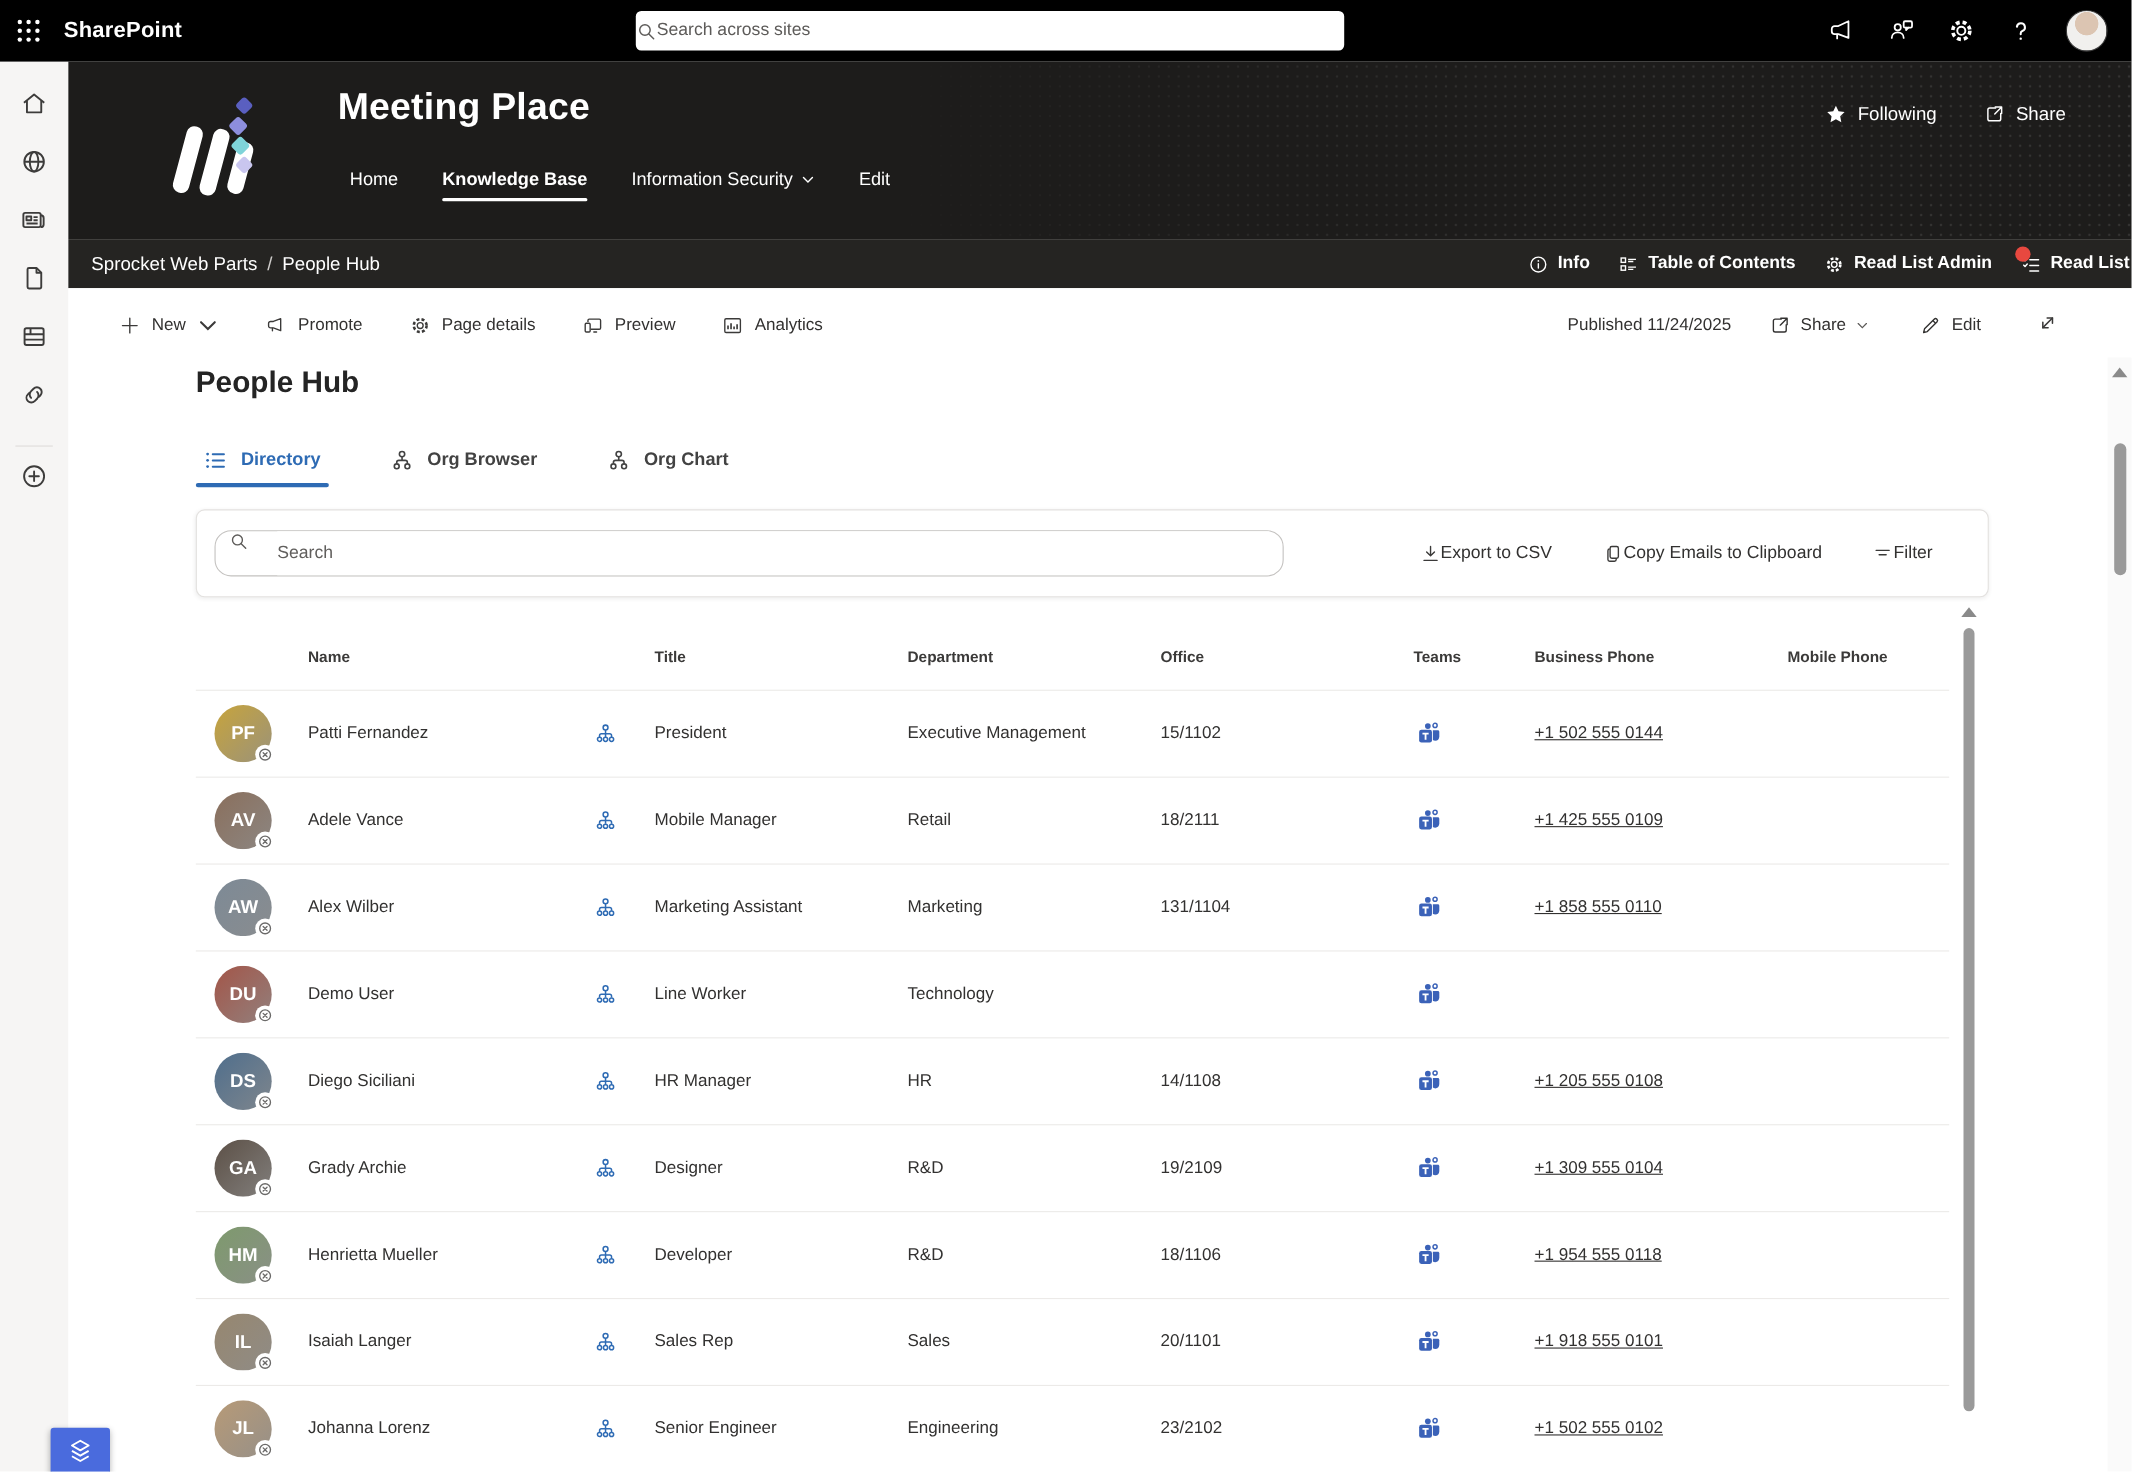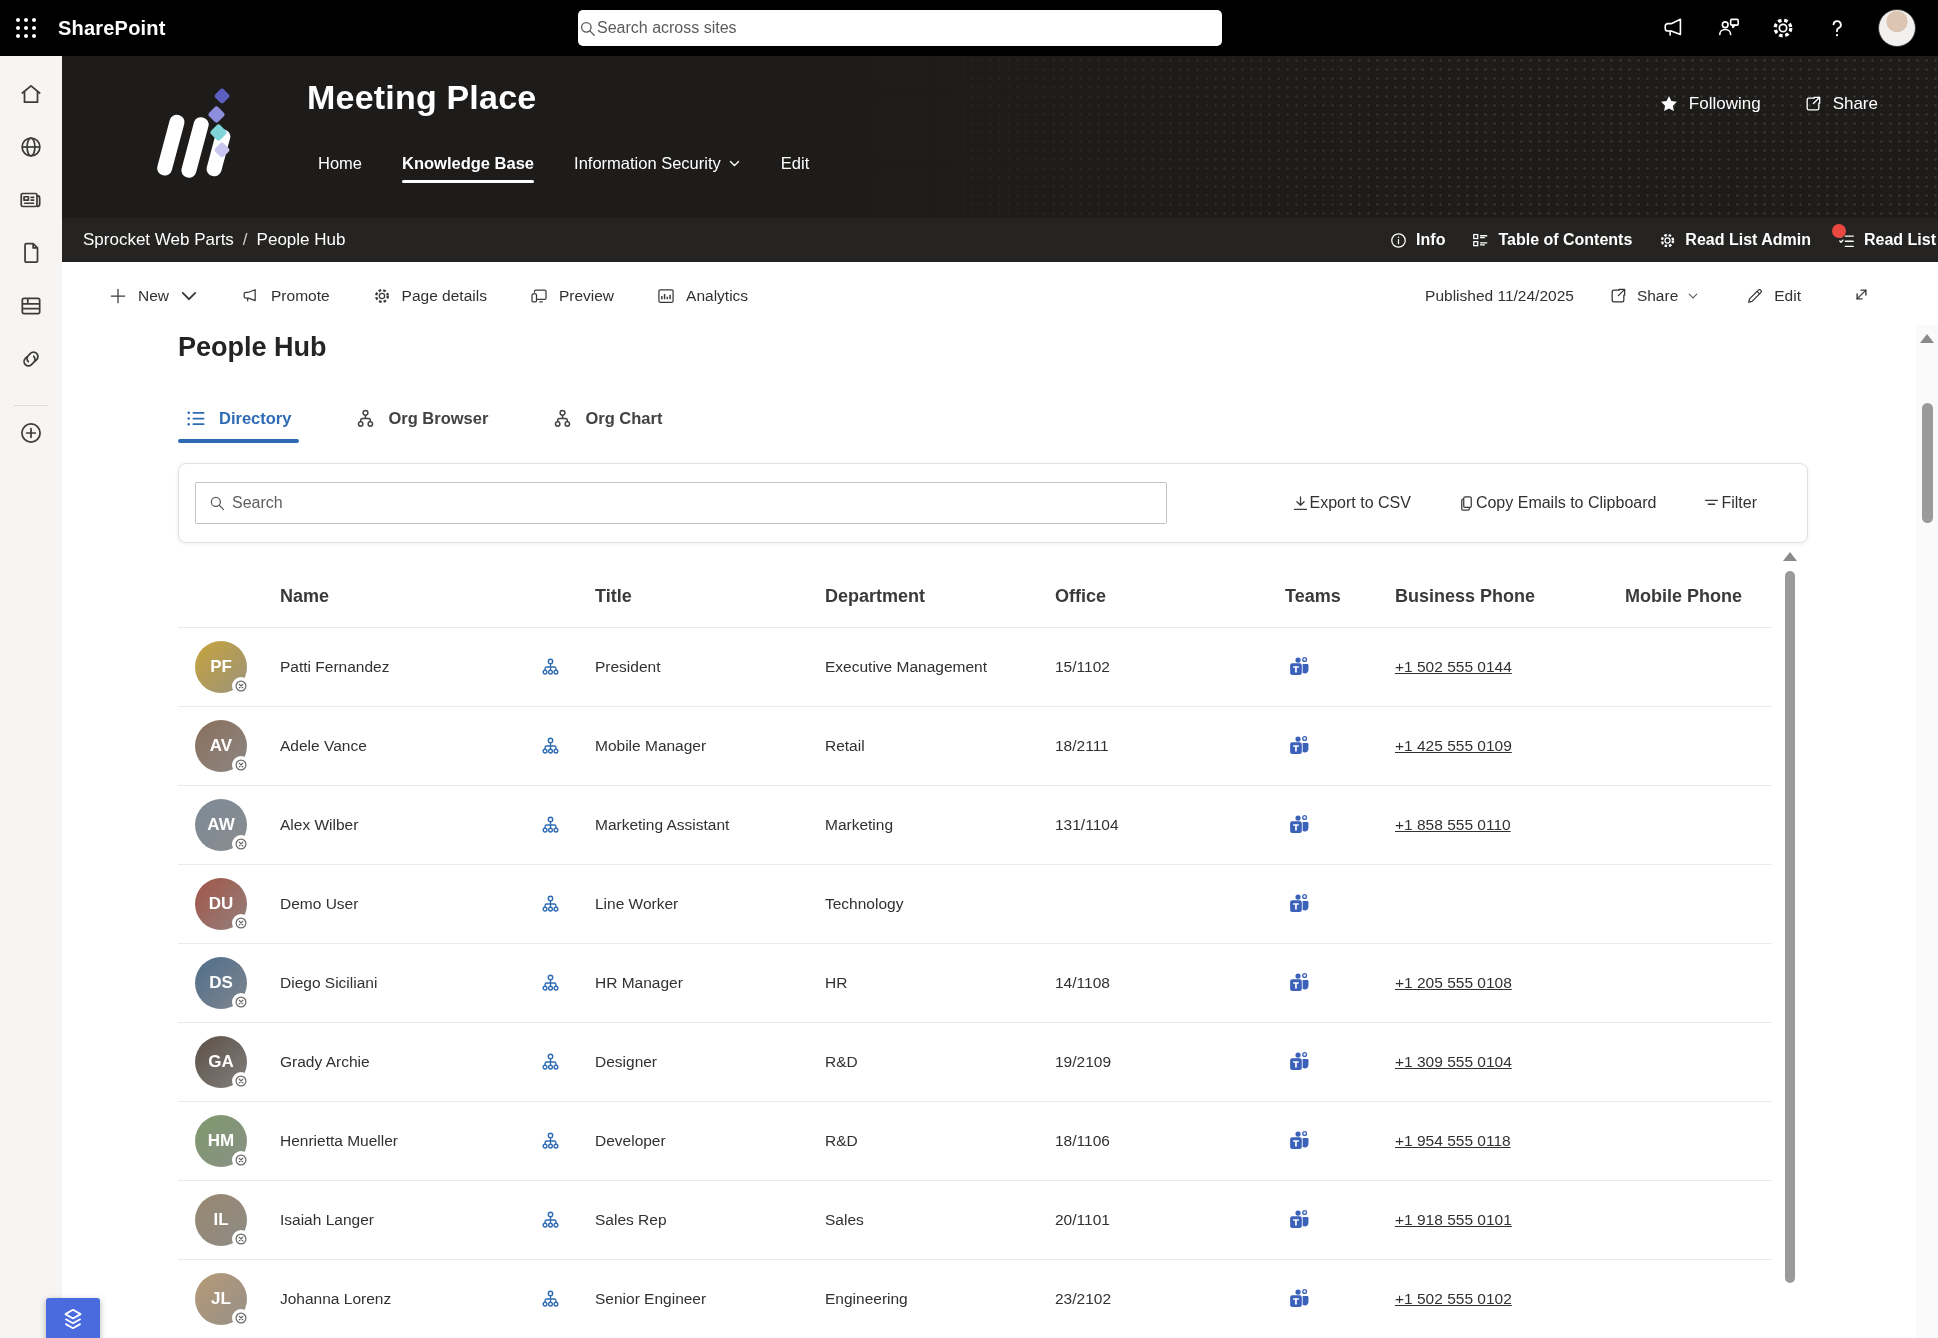--- a/index.html
+++ b/index.html
@@ -70,33 +70,33 @@
   
   .page-title { position:absolute; left:178px; top:332px; font-size:27px; font-weight:700; color:#242424; }
   .tabs { position:absolute; left:178px; top:402px; display:flex; gap:48px; }
   .tab { display:flex; align-items:center; gap:12px; font-size:16.5px; font-weight:700; color:#424242; padding:6px 8px 14px 8px; position:relative; cursor:pointer; }
   .tab svg { width:21px; height:21px; }
   .tab.active { color:var(--accent); }
   .tab.active svg { color:var(--accent); }
   .tab.active::after { content:""; position:absolute; left:0; right:0; bottom:0; height:4px; border-radius:2px; background:var(--accent); }
 
   .searchcard { position:absolute; left:178px; top:463px; width:1630px; height:80px; background:#fff; border:1px solid #e3e1df; border-radius:8px; box-shadow:0 1px 4px rgba(0,0,0,.07); display:flex; align-items:center; }
-  .dir-search { margin-left:16px; width:972px; height:42px; border:1px solid #c4c2c0; border-radius:2px; display:flex; align-items:center; padding:0 12px; gap:6px; }
+  .dir-search { margin-left:16px; width:972px; height:42px; border:1px solid #c4c2c0; border-radius:15px; display:flex; padding:0 12px; gap:26px; }
   .dir-search svg { width:18px; height:18px; color:#5d5b59; flex:none; }
   .dir-search input { border:none; outline:none; flex:1; font-size:16px; color:#3b3a39; font-family:inherit; }
   .dir-search input::placeholder { color:#605e5c; }
   .card-actions { margin-left:auto; display:flex; align-items:center; gap:46px; margin-right:50px; }
   .card-btn { display:flex; font-size:16px; color:#323130; cursor:pointer; white-space:nowrap; }
   .card-btn svg { width:19px; height:19px; color:#3b3a39; }
 
   
   .dtable { position:absolute; left:178px; top:566px; width:1594px; }
   .trow { display:grid; grid-template-columns:84px 258px 57px 230px 230px 230px 110px 230px minmax(0,1fr); align-items:center; }
   .thead { height:62px; border-bottom:1px solid #eceae8; }
-  .thead .hcell { font-size:18px; font-weight:700; color:#3b3a39; padding-left:18px; cursor:pointer; }
+  .thead .hcell { font-size:14px; font-weight:700; color:#3b3a39; padding-left:18px; cursor:pointer; }
   .tbody-row { height:79px; border-bottom:1px solid #eceae8; }
   .cell { font-size:15.5px; color:#323130; padding-left:18px; overflow:hidden; white-space:nowrap; }
   .avatar-cell { padding-left:17px; }
   .avatar { position:relative; width:52px; height:52px; border-radius:50%; color:#fff; font-size:17px; font-weight:700; display:flex; align-items:center; justify-content:center; cursor:pointer; }
   .presence { position:absolute; right:-3px; bottom:-2px; width:18px; height:18px; background:#fff; border-radius:50%; display:flex; align-items:center; justify-content:center; }
   .presence svg { width:14px; height:14px; color:#6b6a69; }
   .name-cell { cursor:pointer; }
   .orgicon-cell { padding-left:20px; }
   .orgicon-cell svg { width:21px; height:21px; color:var(--accent); cursor:pointer; display:block; }
   .teams-cell { padding-left:20px; }

